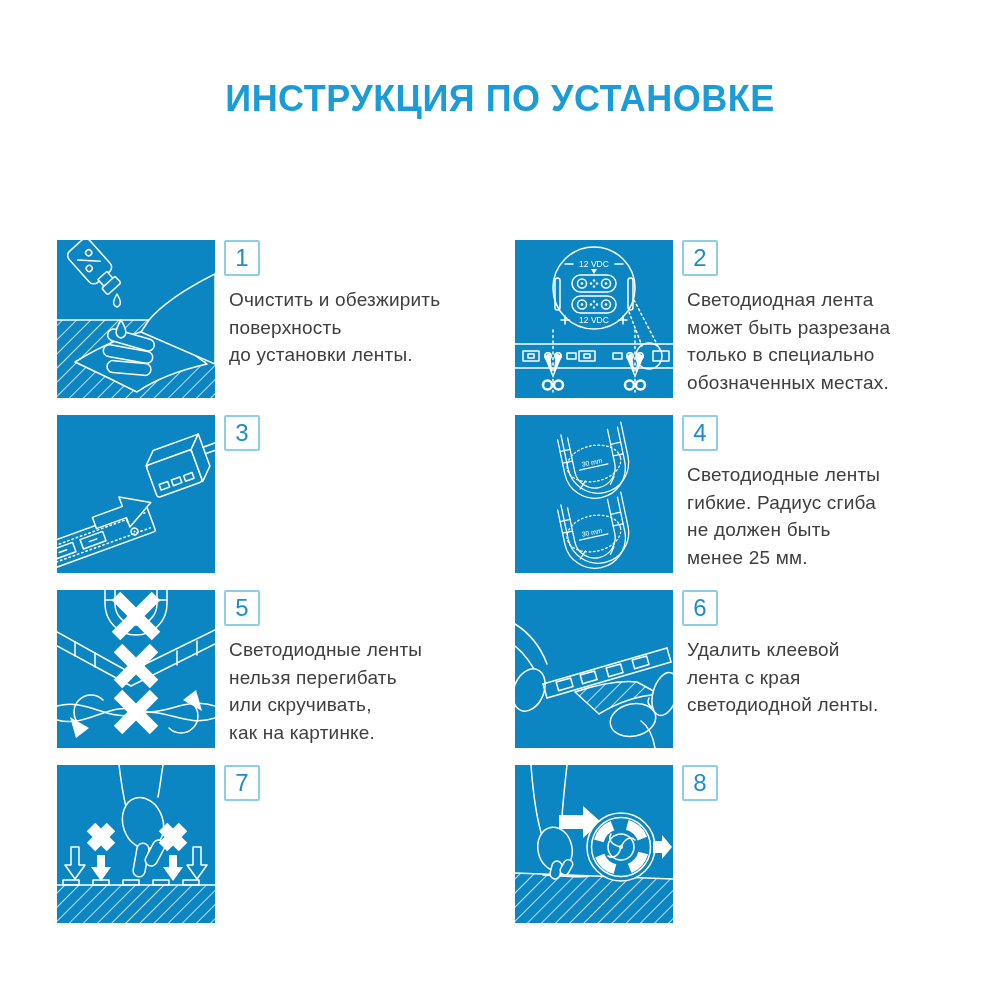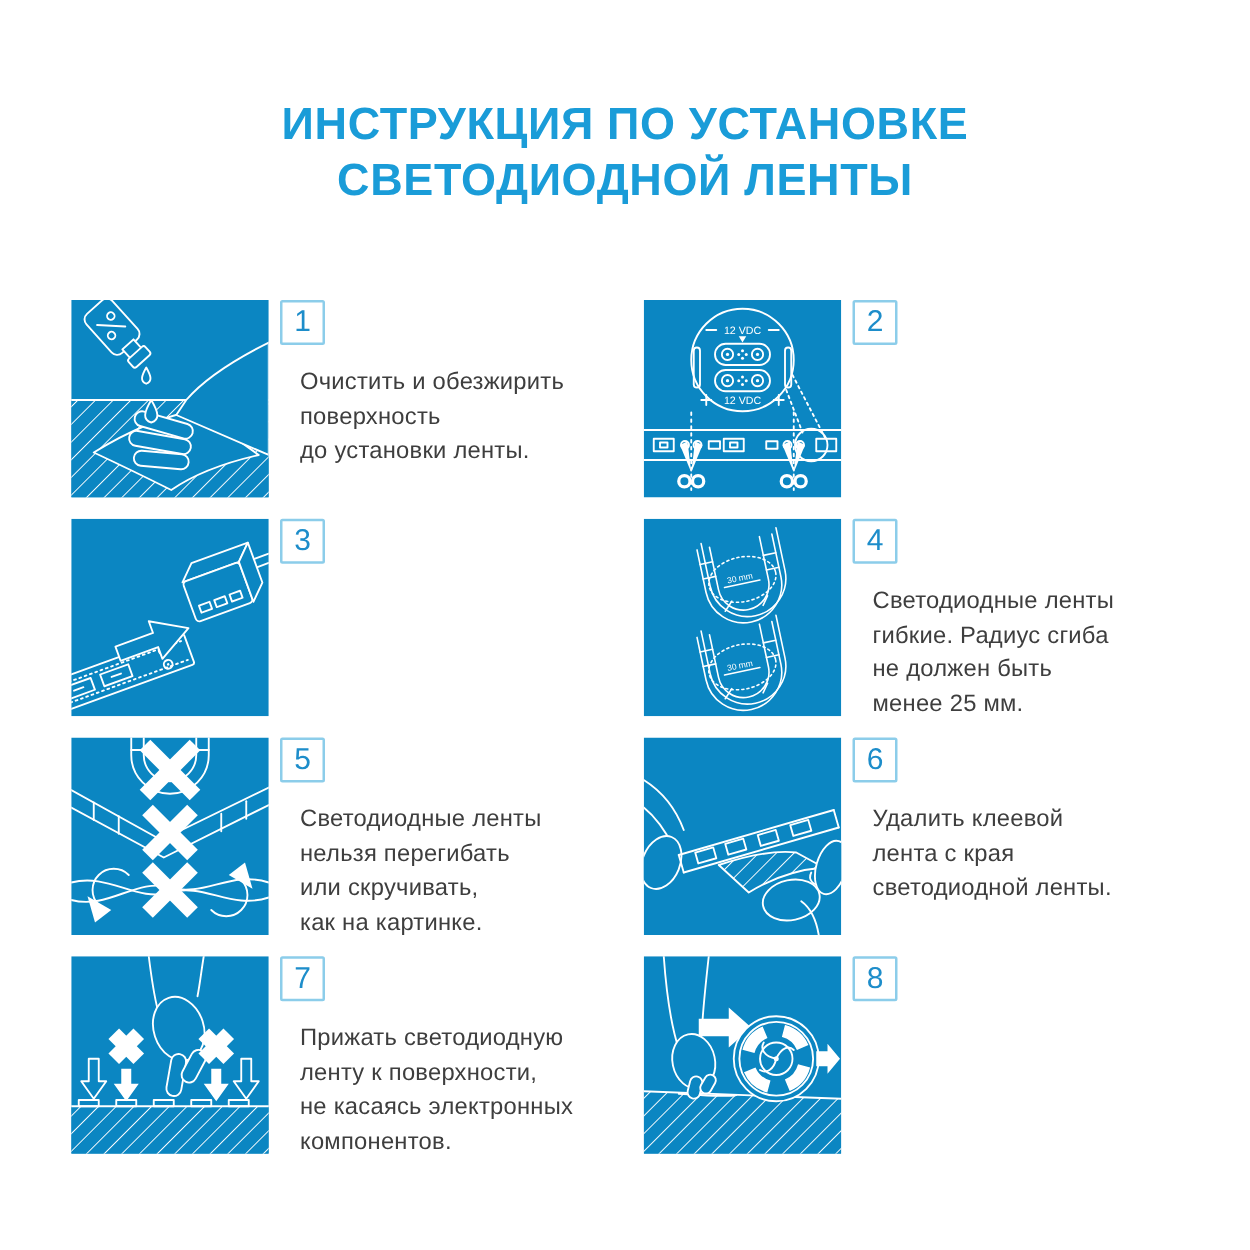--- a/index.html
+++ b/index.html
@@ -8,21 +8,21 @@
   .title{position:absolute;top:76px;left:0;width:1000px;text-align:center;
          color:#1a9cd8;font-size:36px;font-weight:700;line-height:45px;letter-spacing:.5px;}
   .steps{position:absolute;top:240px;left:57px;display:grid;
          grid-template-columns:458px 458px;grid-template-rows:repeat(4,158px);row-gap:17px;}
   .step{display:flex;gap:9px;}
   .illus{width:158px;height:158px;flex:none;border-radius:11px;}
   .illus svg{display:block;}
   .content{padding-top:0;}
   .badge{width:32px;height:32px;border:2px solid #8ccdea;border-radius:2px;color:#1d8dca;
          font-size:24px;line-height:1;display:flex;align-items:center;justify-content:center;margin-bottom:10px;}
-  .desc{margin:16px;font-size:19px;line-height:27.5px;color:#3e3e3e;white-space:pre-line;letter-spacing:.2px;}
+  .desc{margin:5px;font-size:19px;line-height:27.5px;color:#3e3e3e;white-space:pre-line;letter-spacing:.2px;}
   
   svg .bg{fill:#0b86c2;}
   svg .ln{stroke:#fff;fill:none;stroke-width:1.5;stroke-linejoin:round;stroke-linecap:round;}
   svg .fb{fill:#0b86c2;stroke:#fff;stroke-width:1.5;stroke-linejoin:round;}
   svg .fw{fill:#fff;stroke:none;}
   svg .thick{stroke:#fff;stroke-width:12;stroke-linecap:butt;}
   svg text{fill:#fff;font-family:"Liberation Sans",sans-serif;}
 </style>
 </head>
 <body>
@@ -32,21 +32,20 @@
     <pattern id="hatch" width="10" height="10" patternUnits="userSpaceOnUse" patternTransform="rotate(45)">
       <rect width="10" height="10" fill="#0b86c2"></rect>
       <line x1="0" y1="0" x2="0" y2="10" stroke="#ffffff" stroke-width="1.5"></line>
     </pattern>
   </defs>
 </svg>
 
 <div class="page">
 
   <div class="title"><span>ИНСТРУКЦИЯ ПО УСТАНОВКЕ</span><br>
-    <span>СВЕТОДИОДНОЙ ЛЕНТЫ</span>
   </div>
 
   <div class="steps">
 
     <div class="step">
       <div class="illus">
         <svg width="158" height="158" viewBox="0 0 158 158">
           <rect class="bg" width="158" height="158"></rect>
           <rect x="0" y="80" width="158" height="78" fill="url(#hatch)"></rect>
           <line class="ln" x1="0" y1="80" x2="158" y2="80"></line>
@@ -139,20 +138,24 @@
             <line class="ln" x1="104" y1="80" x2="112" y2="80"></line>
               <line class="ln" x1="108" y1="76" x2="108" y2="84"></line>
             <text x="79" y="83" font-size="8.5" text-anchor="middle">12 VDC</text>
           </g>
         </svg>
       </div>
       <div class="content">
         <div class="badge">
             <span>2</span>
           </div>
+        <p class="desc">Светодиодная лента
+может быть разрезана
+только в специально
+обозначенных местах.</p>
       </div>
     </div>
 
     <div class="step">
       <div class="illus">
         <svg width="158" height="158" viewBox="0 0 158 158">
           <rect class="bg" width="158" height="158"></rect>
           <g transform="rotate(-20 79 100)">
             <rect class="ln" x="-36" y="96" width="128" height="26" rx="2"></rect>
             <line class="ln" stroke-dasharray="1.5 3" x1="-30" y1="101" x2="88" y2="101"></line>
@@ -366,24 +369,20 @@
           <g transform="translate(72,0)">
             <line class="thick" stroke-width="9" x1="34" y1="62" x2="54" y2="82"></line>
             <line class="thick" stroke-width="9" x1="54" y1="62" x2="34" y2="82"></line>
           </g>
         </svg>
       </div>
       <div class="content">
         <div class="badge">
             <span>7</span>
           </div>
-        <p class="desc">Прижать светодиодную
-ленту к поверхности,
-не касаясь электронных
-компонентов.</p>
       </div>
     </div>
 
     <div class="step">
       <div class="illus">
         <svg width="158" height="158" viewBox="0 0 158 158">
           <rect class="bg" width="158" height="158"></rect>
           <path d="M0,108 L158,114 L158,158 L0,158 Z" fill="url(#hatch)"></path>
           <line class="ln" x1="0" y1="108" x2="158" y2="114"></line>
           <path class="ln" d="M28,110 C50,111 66,113 74,111"></path>

